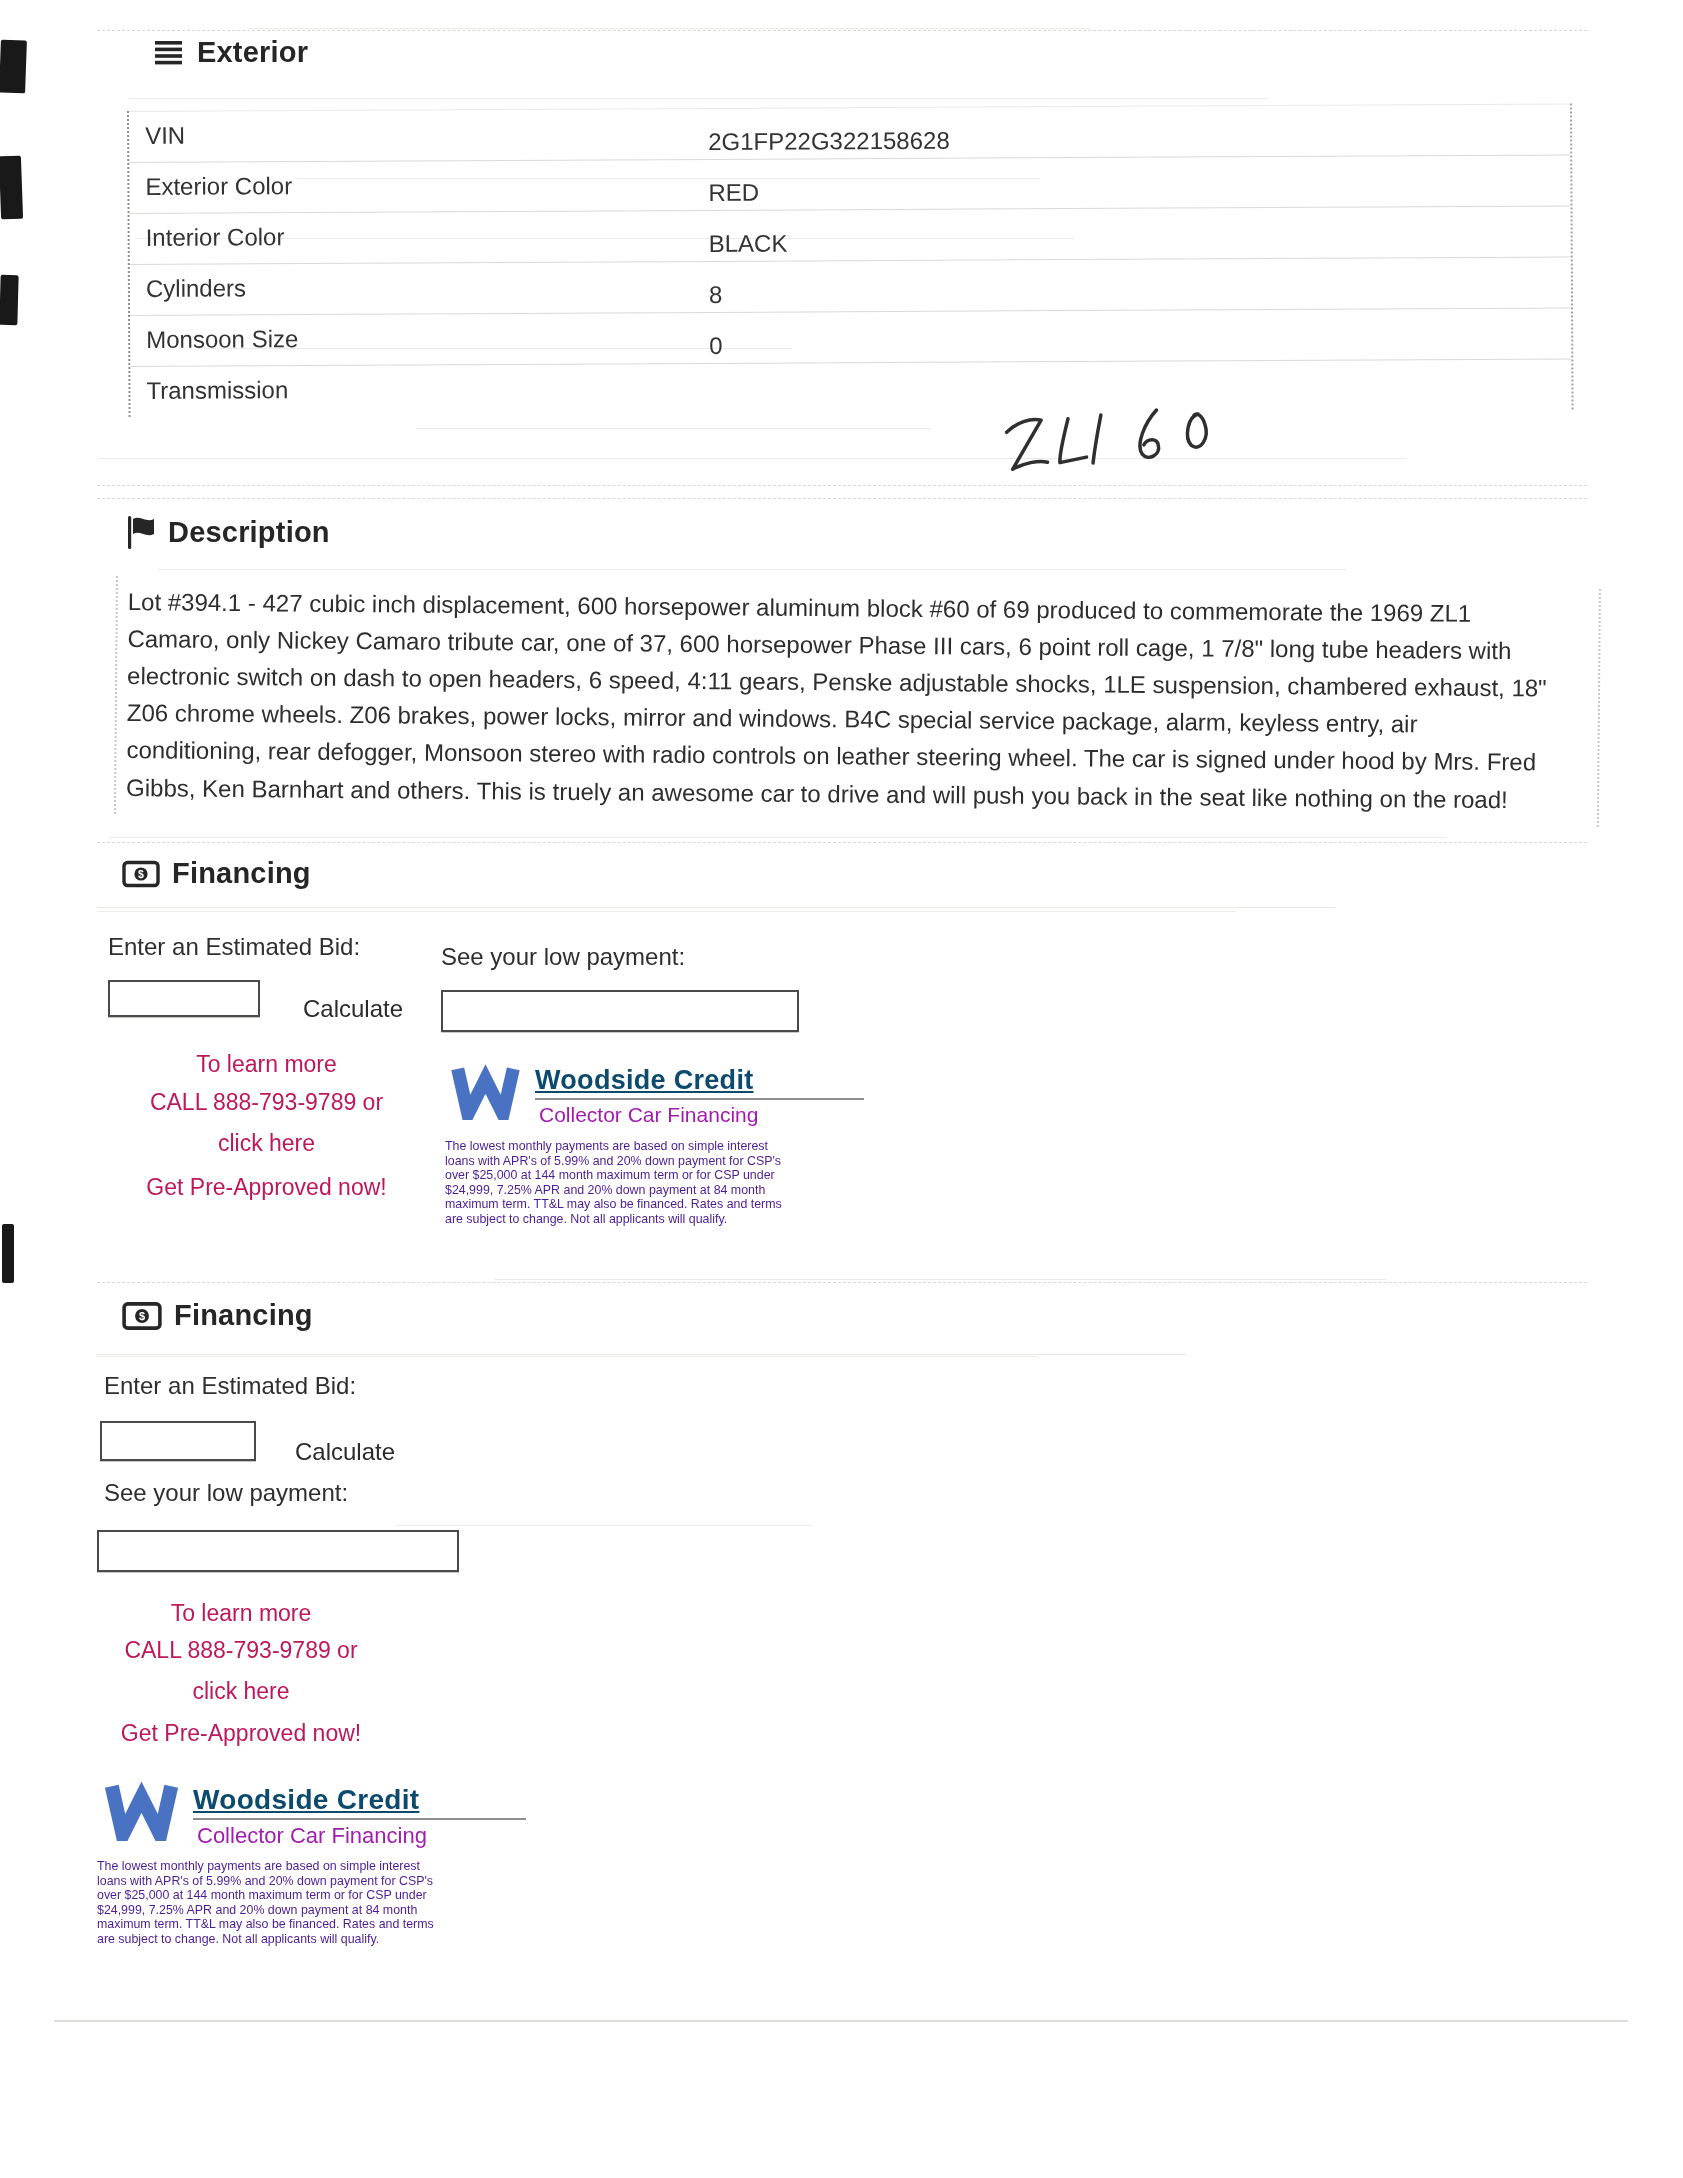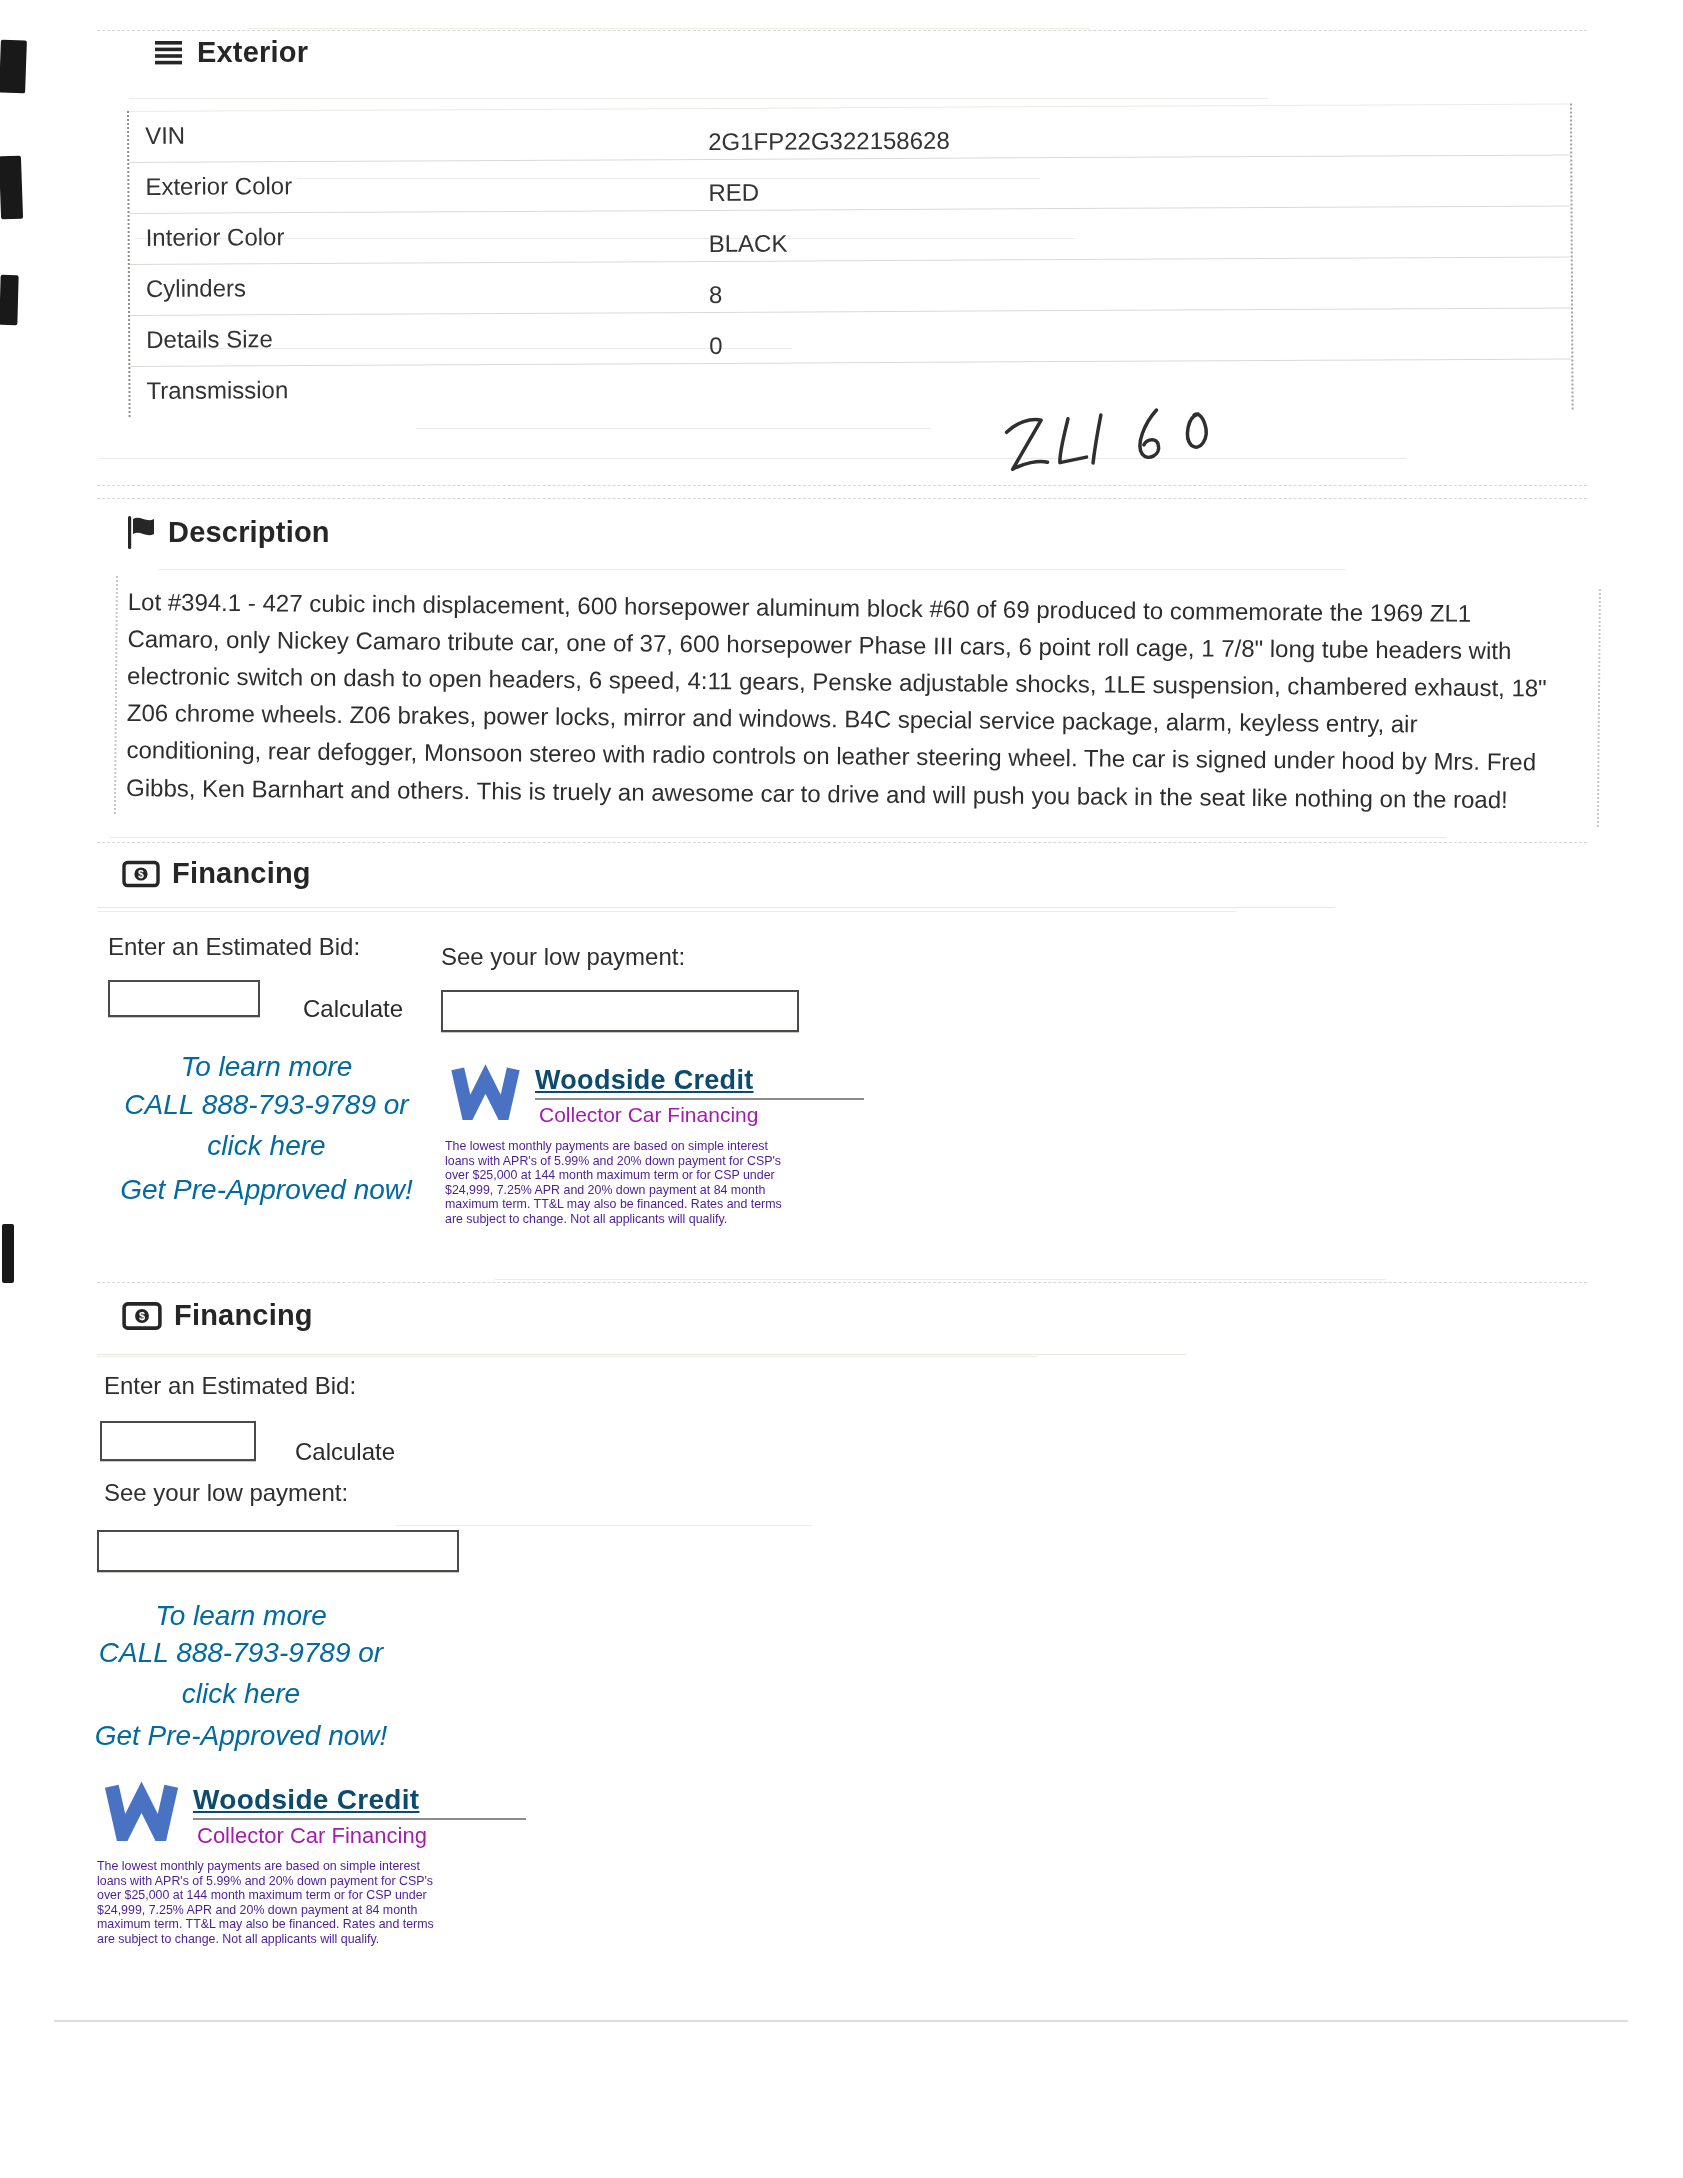--- a/index.html
+++ b/index.html
@@ -42,21 +42,21 @@
 
   
   .lbl { position:absolute; font-size:24px; color:#2f2f2f; }
   .scan-input {
     position:absolute; border:2px solid #4a4a4a; background:#fff;
     font-size:22px; padding:0 8px; font-family:"Liberation Sans", sans-serif;
     box-shadow:0 1px 0 #c9c9c4;
   }
   .calc { position:absolute; font-size:24px; color:#2b2b2b; cursor:pointer; }
   .learn { position:absolute; text-align:center; }
-  .learn div { position:absolute; width:100%; font-size:28px; color:#0369a1; white-space:nowrap;font-style:italic; }
+  .learn div { position:absolute; width:100%; font-size:23px; color:#be185d; white-space:nowrap; }
   .wc-name { position:absolute; font-size:27px; font-weight:700; color:#0c4a6e; letter-spacing:0.3px; white-space:nowrap;text-decoration:underline; }
   .wc-rule { position:absolute; height:2px; background:#8d8d8d; }
   .wc-tag { position:absolute; font-size:21px; color:#a21caf; white-space:nowrap; }
   .disclaimer { position:absolute; width:356px; }
   .disclaimer div { font-size:12.4px; line-height:14.6px; color:#4c1d95; white-space:nowrap; }
   .wicon path { fill:none; stroke:var(--logo-blue,#4a72c3); }
 </style>
 </head>
 <body>
 
@@ -105,21 +105,21 @@
       </div>
       <div class="d-row">
         <div class="d-label">Interior Color</div>
         <div class="d-value">BLACK</div>
       </div>
       <div class="d-row">
         <div class="d-label">Cylinders</div>
         <div class="d-value">8</div>
       </div>
       <div class="d-row">
-        <div class="d-label">Details Size</div>
+        <div class="d-label">Monsoon Size</div>
         <div class="d-value">0</div>
       </div>
       <div class="d-row">
         <div class="d-label">Transmission</div>
         <div class="d-value"></div>
       </div>
     </div>
     <div class="dashline" style="left:97px;top:485px;width:1490px;"></div>
   </div>
 

